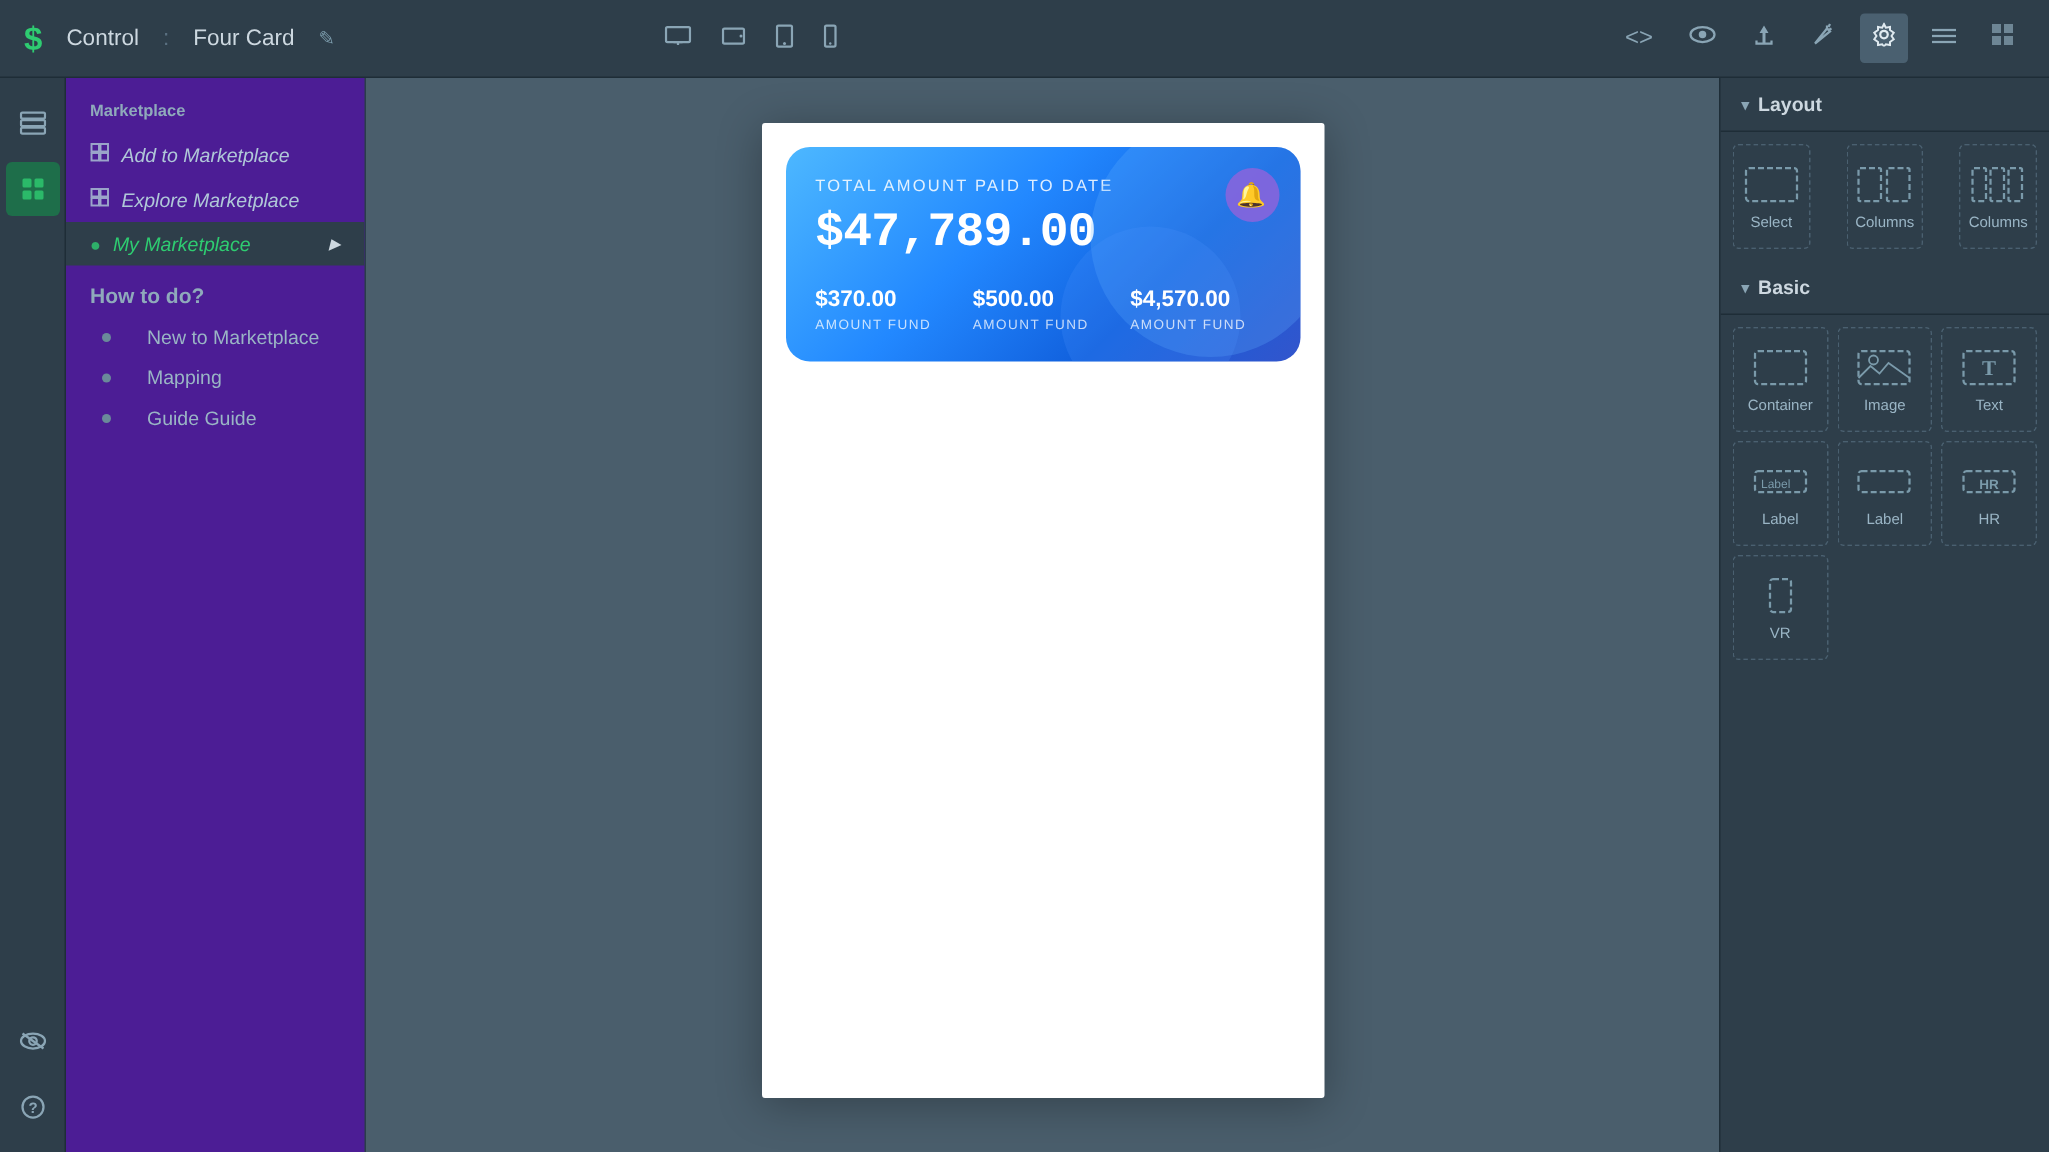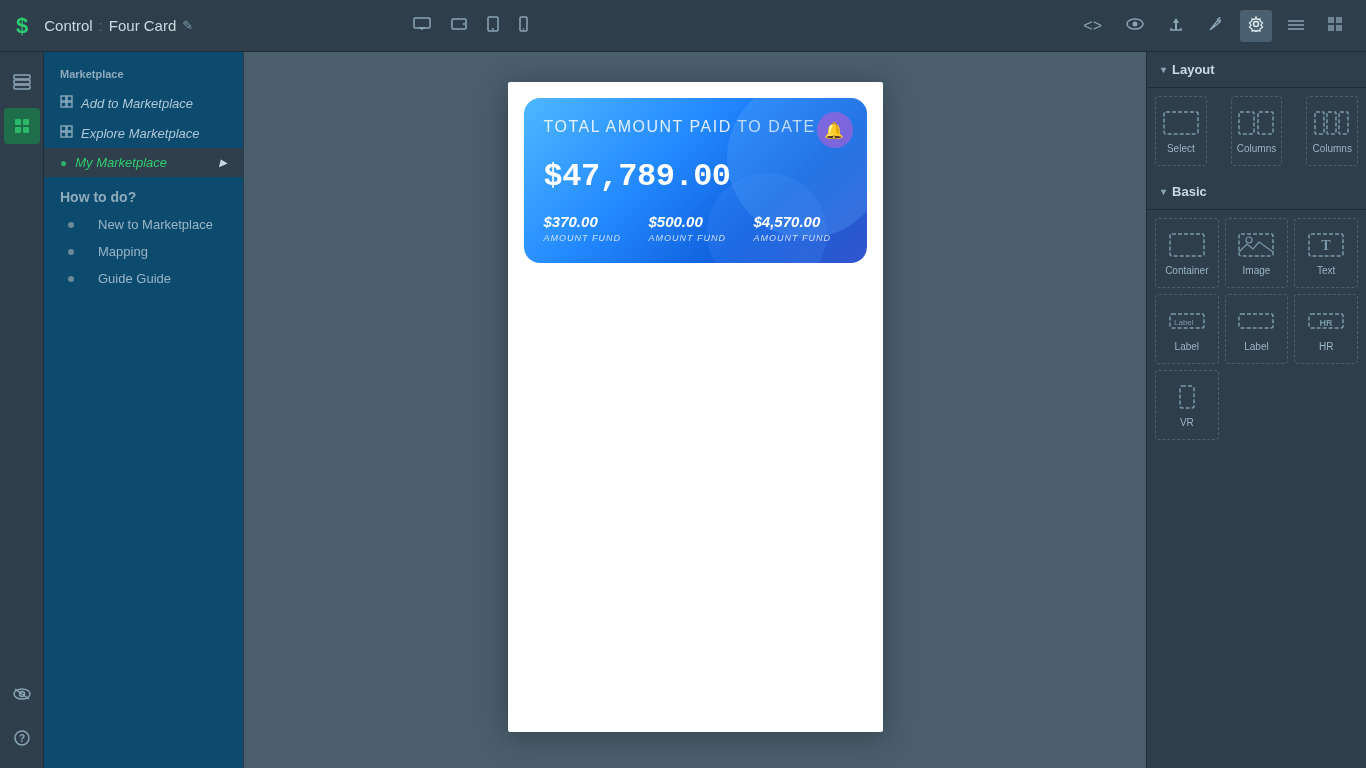--- a/index.html
+++ b/index.html
@@ -28,21 +28,21 @@
       color: #2ecc71;
       font-size: 22px;
       font-weight: bold;
       margin-right: 4px;
     }
     .header-title {
       color: #cdd8e0;
       font-size: 15px;
       display: flex;
       align-items: center;
-      gap: 6px;
+      gap: 16px;
     }
     .header-title span.sep { color: #5a7080; }
     .header-title .edit-icon {
       color: #7a9aaa;
       font-size: 13px;
       cursor: pointer;
     }
     .header-device-btns {
       display: flex;
       align-items: center;
@@ -118,21 +118,21 @@
       margin-top: auto;
       margin-bottom: 12px;
       display: flex;
       flex-direction: column;
       gap: 8px;
     }
 
     
     .sidebar {
       width: 200px;
-      background: #0c4a6e;
+      background: #4c1d95;
       border-right: 1px solid #2a3d4a;
       overflow-y: auto;
       flex-shrink: 0;
       padding: 12px 0;
     }
     .sidebar-section-label {
       color: #8faabb;
       font-size: 11px;
       font-weight: 600;
       padding: 4px 16px 8px;
@@ -244,39 +244,38 @@
       height: 36px;
       border-radius: 50%;
       background: rgba(140,100,220,0.85);
       display: flex;
       align-items: center;
       justify-content: center;
       font-size: 16px;
       z-index: 2;
     }
     .card-total-label {
-      font-size: 16px;
+      font-size: 11px;
       letter-spacing: 1.5px;
       color: rgba(255,255,255,0.85);
-      margin-bottom: 22px;
+      margin-bottom: 6px;
       text-transform: uppercase;
     }
     .card-amount-main {
       font-size: 32px;
       font-weight: 700;
       margin-bottom: 18px;
       letter-spacing: -0.5px;
       font-family: Liberation Mono, monospace;
     }
     .card-sub-amounts {
       display: flex;
       gap: 12px;
       position: relative;
       z-index: 2;
-      font-style: italic;
     }
     .card-sub-item {
       flex: 1;
     }
     .card-sub-value {
       font-size: 15px;
       font-weight: 600;
       margin-bottom: 3px;
     }
     .card-sub-label {

